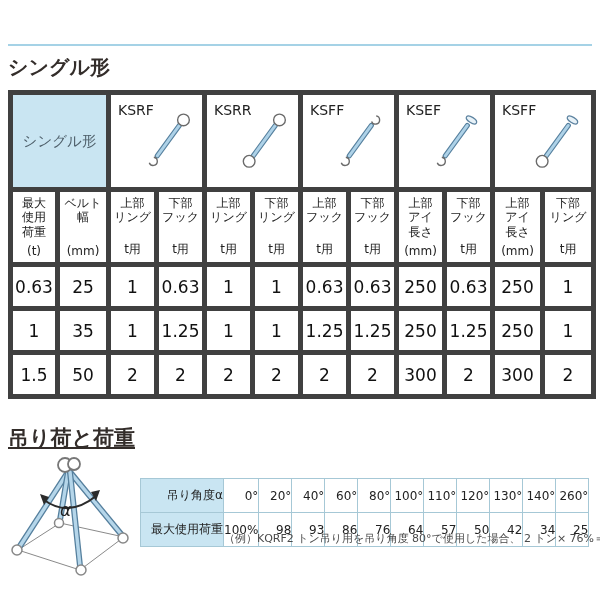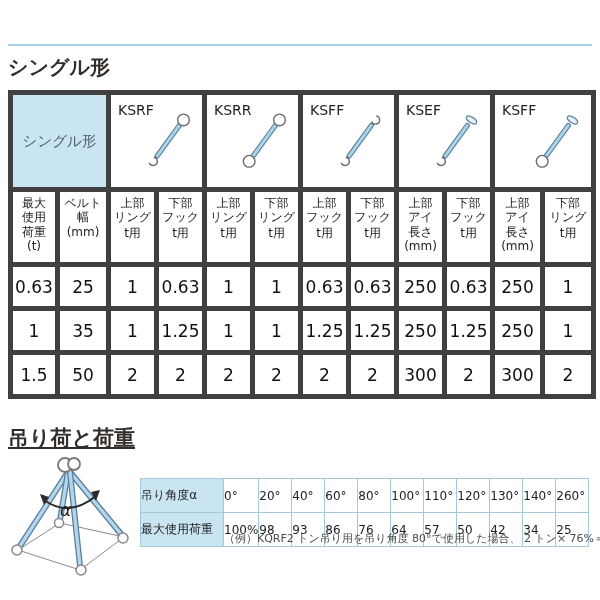--- a/index.html
+++ b/index.html
@@ -12,31 +12,31 @@
   .section-title { position:absolute; left:8px; top:54px; font-size:20px; font-weight:bold; color:#332d2a; }
 
   table { border-collapse:collapse; table-layout:fixed; }
   .main-table { position:absolute; left:8px; top:90px; width:585px; }
   .main-table td { border:5px solid #404040; }
   .corner-cell { background:#c9e5f2; color:#4e5f6a; font-size:14.5px; text-align:center; vertical-align:middle; }
   .product-cell { position:relative; vertical-align:top; padding:5px 0 0 7px; height:97px; }
   .pcode { font-size:14px; color:#222; }
   .sling { position:absolute; right:2px; top:4px; }
   .col-head { height:71px; vertical-align:top; padding:4px 1px 4px; }
-  .chwrap { display:flex; flex-direction:column; height:62px; }
+  .chwrap { display:flex; flex-direction:column; justify-content:space-between; height:62px; }
   .chtop { white-space:pre-line; text-align:center; font-size:12px; line-height:1.2; color:#222; }
   .chunit { text-align:center; font-size:12px; color:#222; }
   .data-cell { height:44px; text-align:center; font-size:17px; color:#111; }
 
   .load-title { position:absolute; left:8px; top:424px; font-size:21px; font-weight:bold; color:#332d2a;text-decoration:underline; }
   .load-desc { position:absolute; left:130px; top:423px; font-size:12.4px; color:#444; line-height:1.6; white-space:nowrap; }
   .illustration { position:absolute; left:4px; top:456px; }
 
   .angle-table { position:absolute; left:140px; top:478px; }
-  .angle-table td { border:1px solid #a6c8d6; height:34px; font-size:12px; text-align:left; color:#222; }
+  .angle-table td { border:1px solid #a6c8d6; height:34px; font-size:12px; text-align:right; color:#222; }
   .ang-label { background:#c9e5f2; width:83px; color:#333; }
   .ang-val { width:33px; }
   .example-note { position:absolute; left:224px; top:531px; font-size:11px; color:#4a4a4a; white-space:nowrap; }
 </style>
 </head>
 <body>
 
 <div class="page">
 
   <div class="title-rule"></div>

